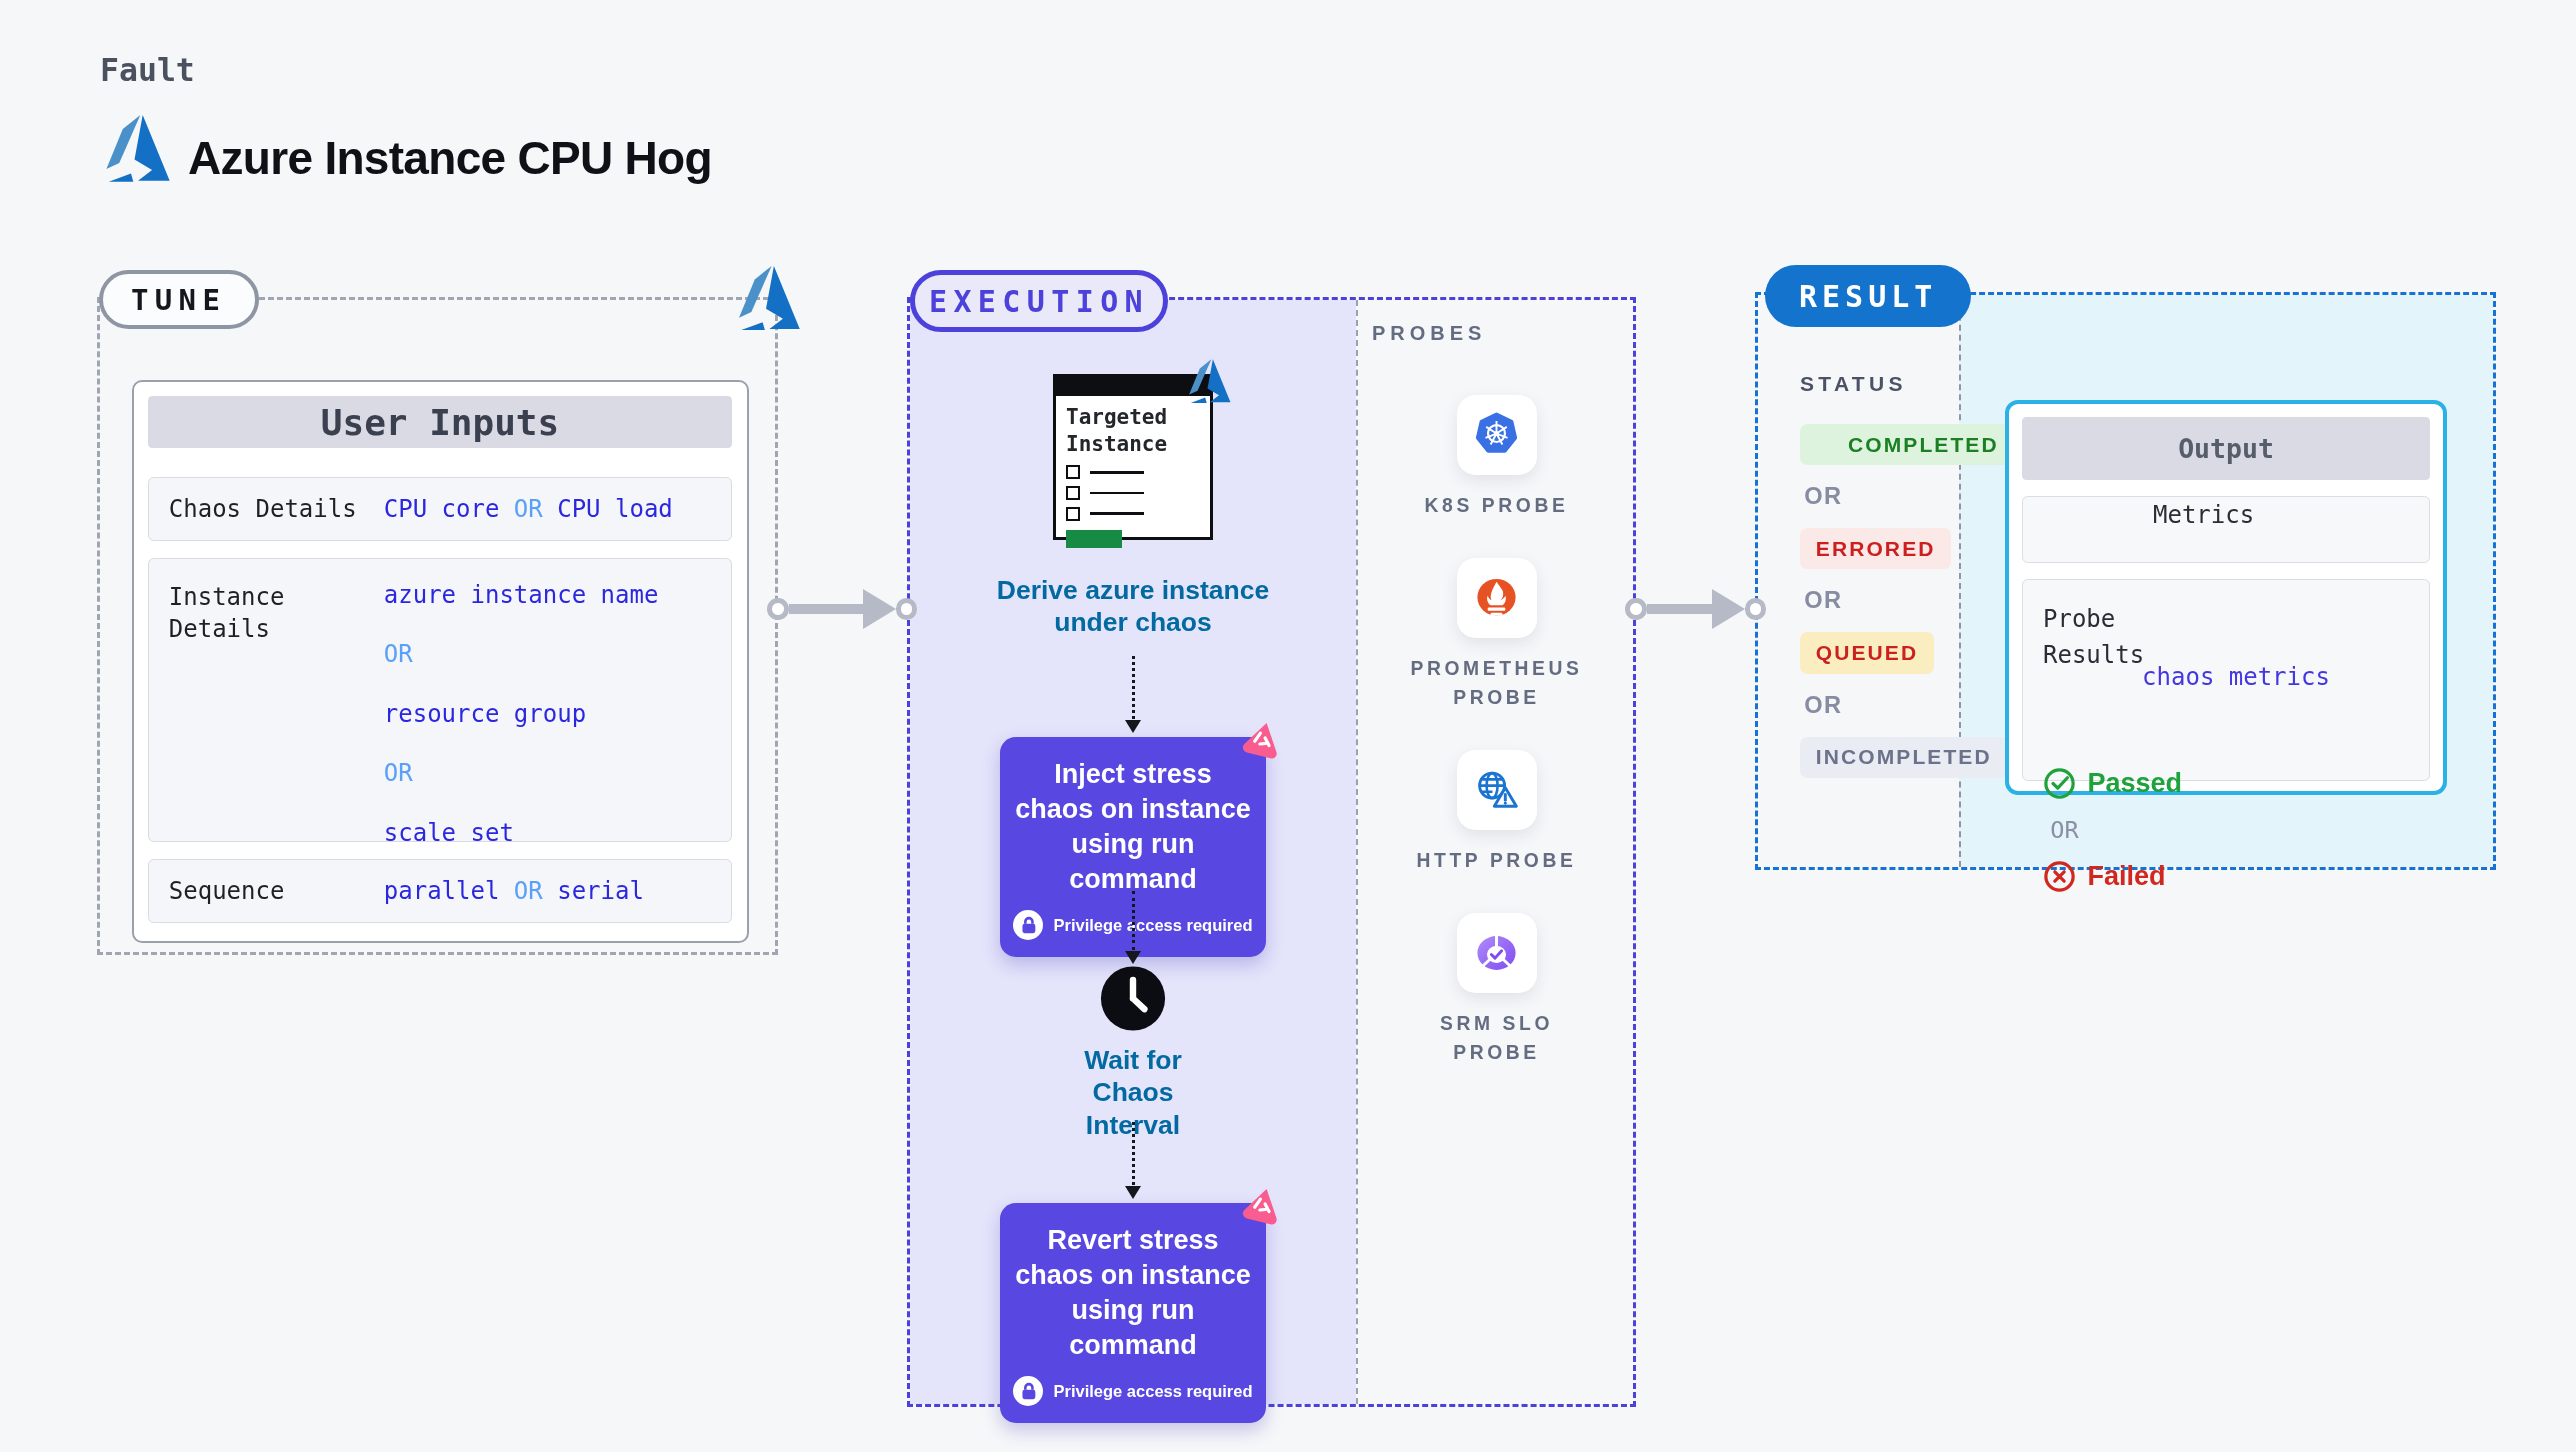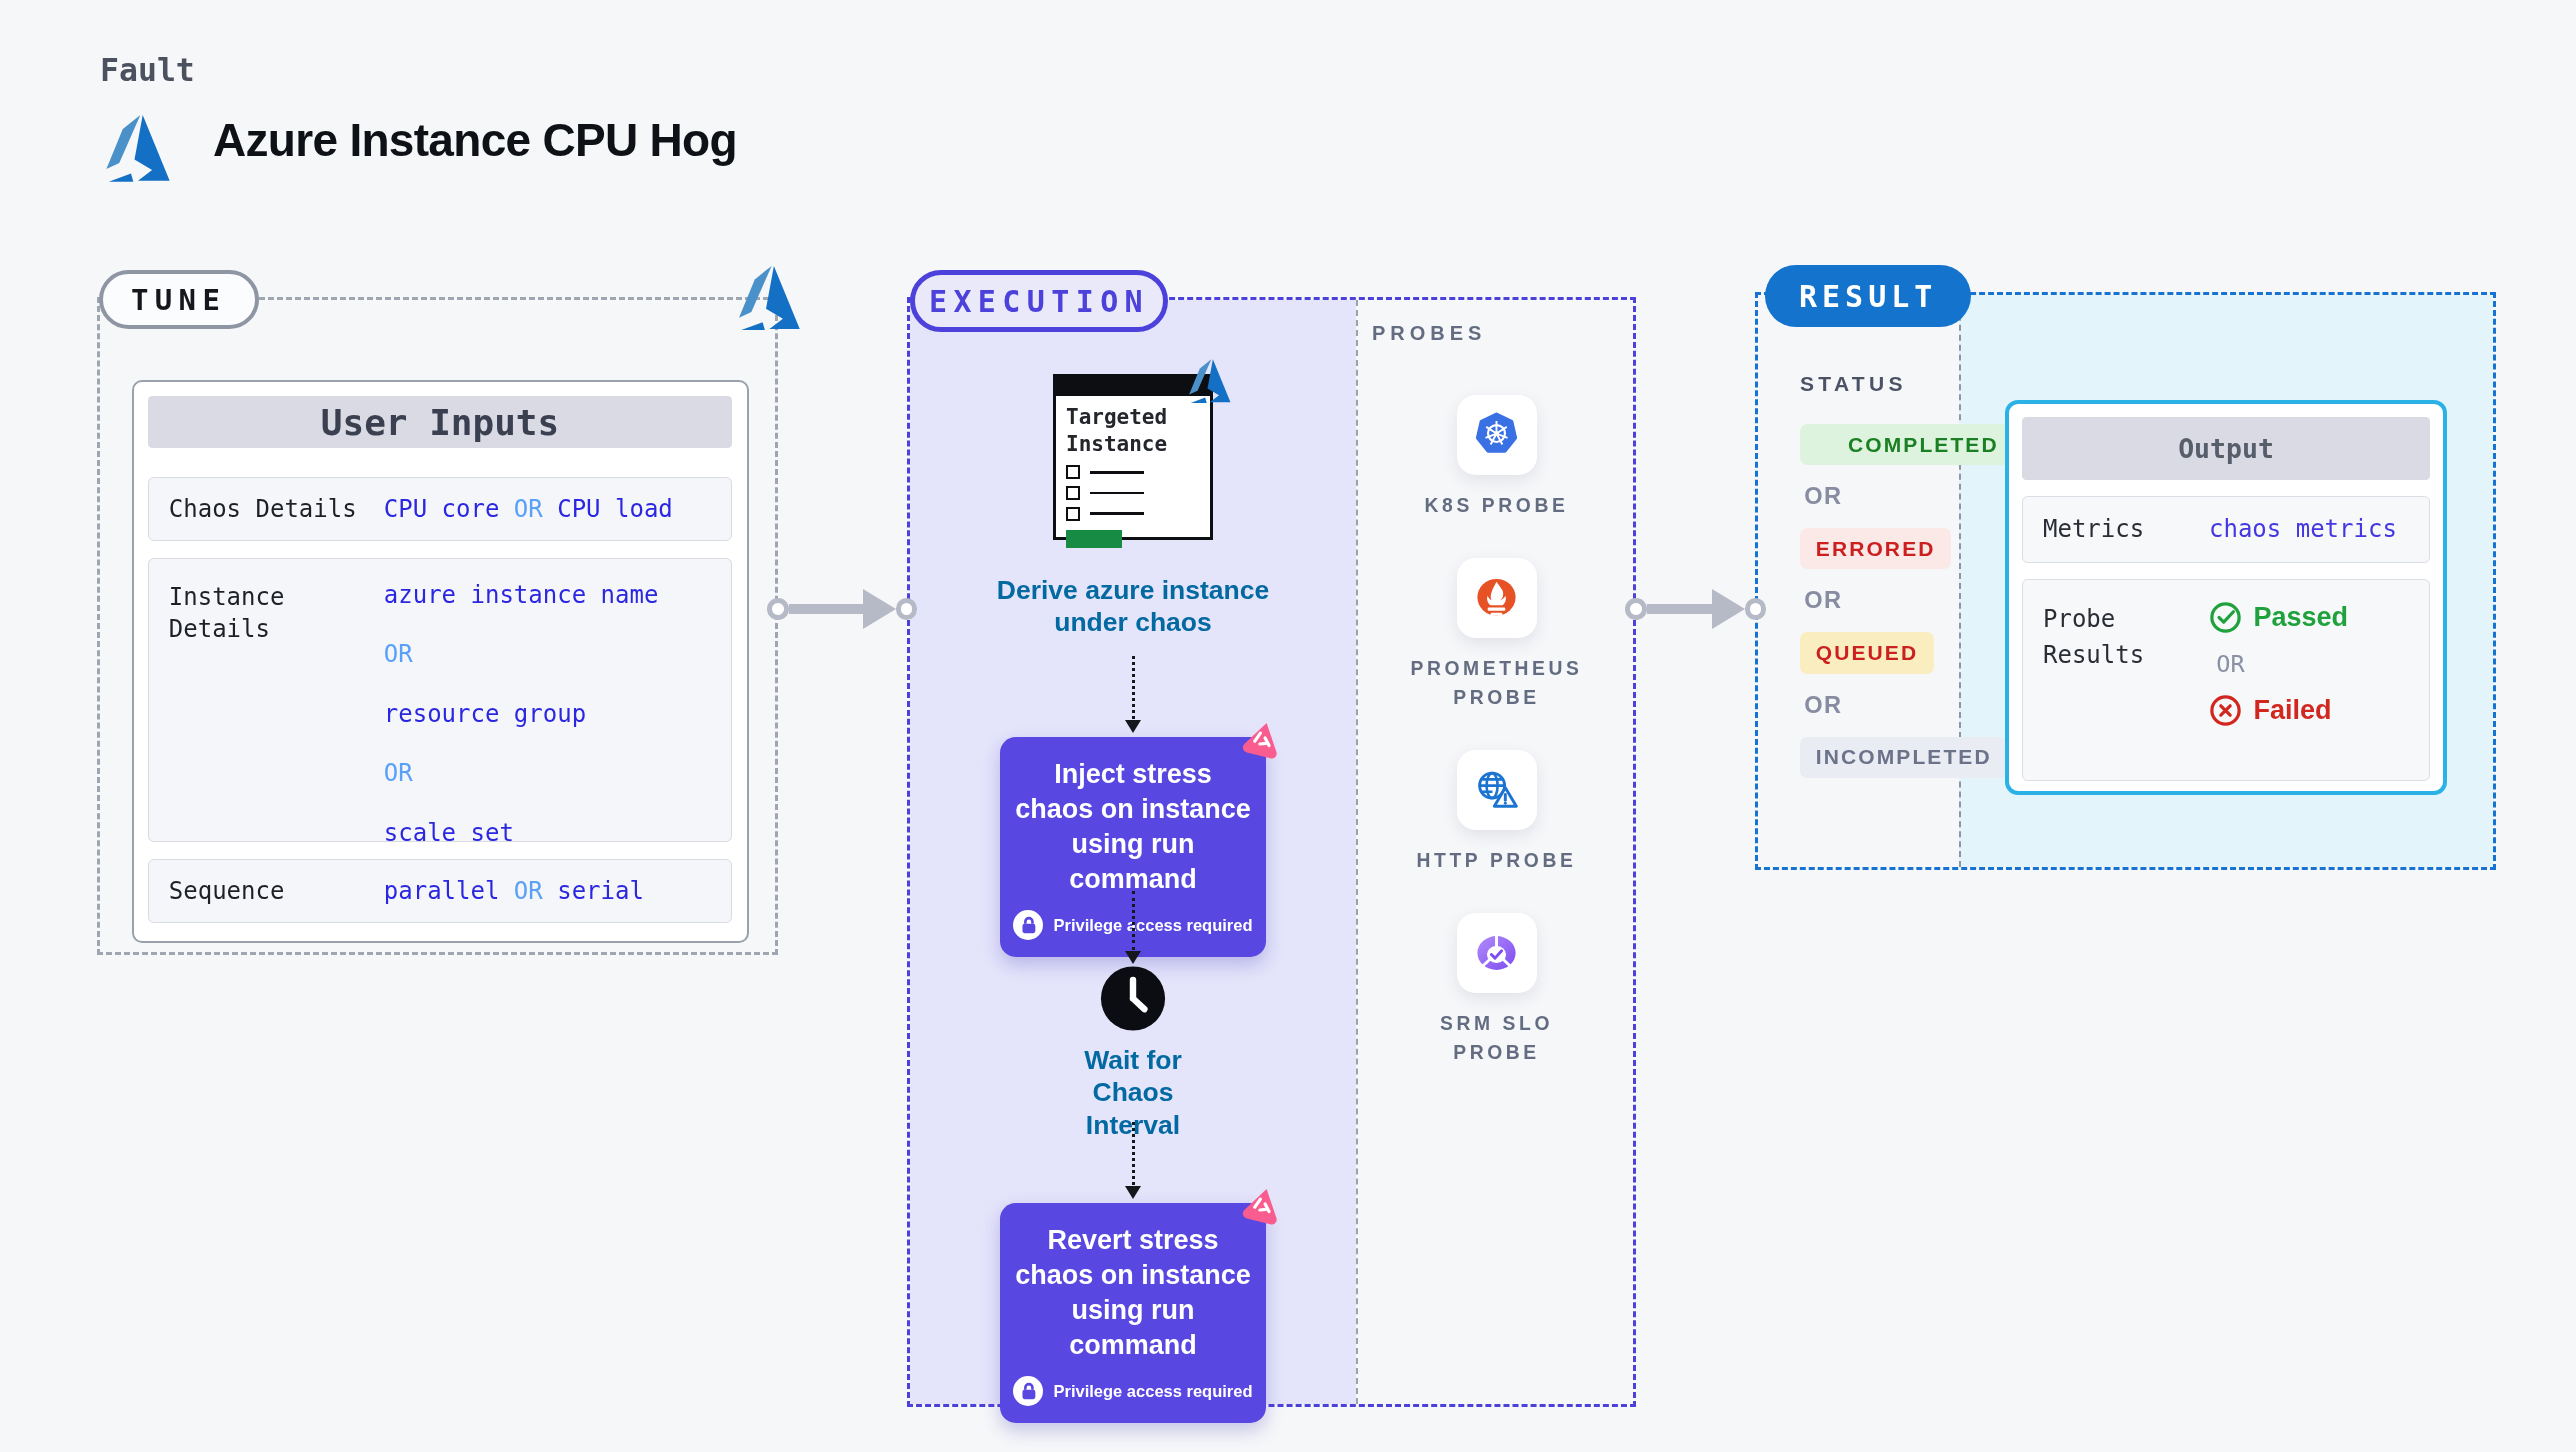--- a/index.html
+++ b/index.html
@@ -4,21 +4,21 @@
 <style>
   html,body{margin:0;padding:0;background:#f6f7f9;}
   .mono{font-family:"DejaVu Sans Mono","Liberation Mono",monospace;}
   .sans{font-family:"Liberation Sans","DejaVu Sans",sans-serif;}
   #page{position:relative;width:2576px;height:1452px;background:#f6f7f9;overflow:hidden;
         font-family:"Liberation Sans",sans-serif;}
 
   
   .eyebrow{position:absolute;left:100px;top:52px;font-size:31.5px;font-weight:600;color:#4c5160;
            font-family:"DejaVu Sans Mono",monospace;}
-  .hdr-row{position:absolute;left:97px;top:113px;display:flex;align-items:flex-start;gap:41px;}
+  .hdr-row{position:absolute;left:97px;top:113px;display:flex;align-items:flex-end;gap:16px;}
   .hdr-title{font-size:46px;font-weight:800;color:#0e1116;letter-spacing:-0.7px;}
 
   
   .dbox{position:absolute;box-sizing:border-box;}
   .pill{position:absolute;top:-30px;box-sizing:border-box;border-radius:43px;display:flex;
         align-items:center;justify-content:center;font-weight:700;letter-spacing:6.4px;
         font-family:"DejaVu Sans Mono",monospace;z-index:6;}
   .pill-tune{left:-1.4px;width:160px;height:59px;background:#fbfcfd;border:4.3px solid #8f96a3;
         color:#15171c;font-size:29px;}
   .pill-exec{left:0px;width:258px;height:62px;background:#e9e9fa;border:5px solid #4c41da;
@@ -117,21 +117,21 @@
   .badge-queued{background:#faeec0;color:#cc2020;}
   .badge-incompleted{background:#eaecf4;color:#6b7289;}
   .status-or{font-size:23.6px;font-weight:700;color:#878ca2;letter-spacing:1.4px;margin-left:4.3px;}
 
   .output-card{position:absolute;left:247px;top:105px;width:442px;height:395px;box-sizing:border-box;
                background:#fff;border:4.3px solid #2ab1e6;border-radius:13px;padding:13px;z-index:2;}
   .out-head{height:63px;background:#d9dae3;border-radius:4.3px;display:flex;align-items:center;
             justify-content:center;font-family:"DejaVu Sans Mono",monospace;font-size:26.5px;
             font-weight:700;color:#565d6b;margin-bottom:15.8px;}
   .out-row{box-sizing:border-box;background:#f7f8fa;border:1.4px solid #dadde4;border-radius:5.7px;
-           font-family:"DejaVu Sans Mono",monospace;font-size:24px;margin-bottom:15.8px;}
+           font-family:"DejaVu Sans Mono",monospace;font-size:24px;margin-bottom:15.8px;flex-direction:column;}
   .out-row:last-child{margin-bottom:0;}
   .metrics-row{height:67px;display:flex;align-items:center;padding-left:20px;}
   .out-label{color:#2a2d35;width:166px;flex:0 0 166px;line-height:1.5;}
   .metrics-value{color:#4437e0;}
   .proberes-row{height:202px;display:flex;align-items:flex-start;padding:21.5px 0 0 20px;}
   .pr-right{display:flex;flex-direction:column;gap:16px;justify-content:center;}
   .pr-line{display:flex;align-items:center;gap:11.5px;font-family:"Liberation Sans",sans-serif;
            font-size:27px;font-weight:800;}
   .passed{color:#1fa23c;}
   .failed{color:#d2271f;}

